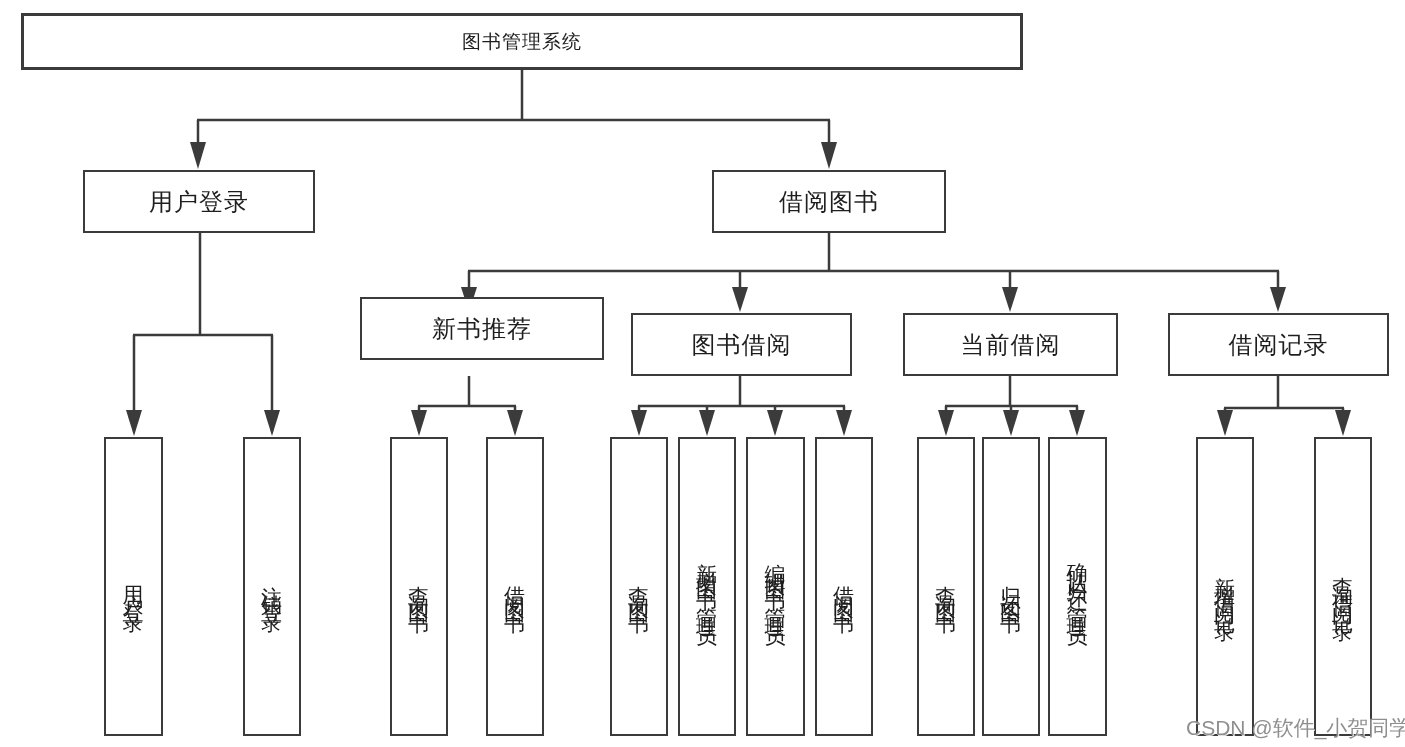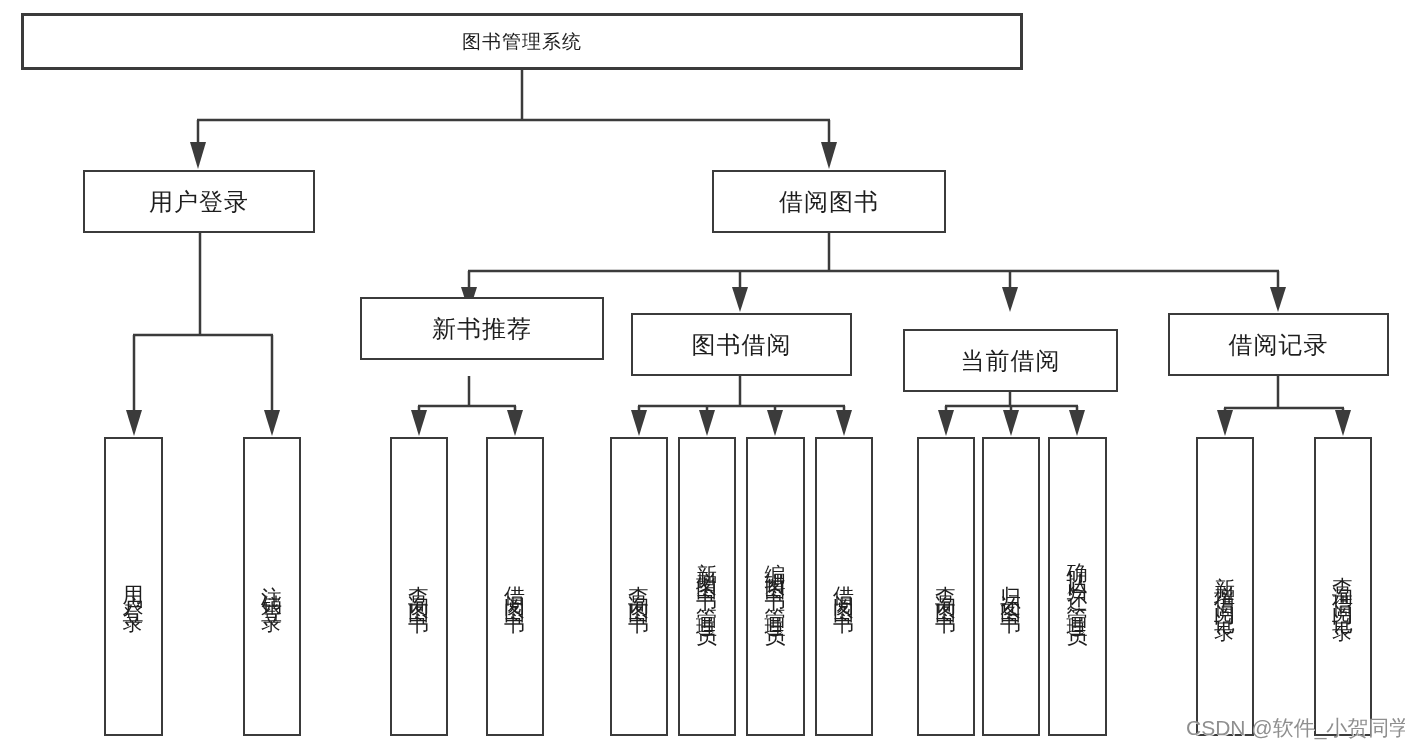--- a/index.html
+++ b/index.html
@@ -149,21 +149,21 @@
   <div class="hbox" style="left:712px; top:170px; width:234px; height:63px;">
     <span>借阅图书</span>
   </div>
 
   <div class="hbox" style="left:360px; top:297px; width:244px; height:63px;">
     <span>新书推荐</span>
   </div>
   <div class="hbox" style="left:631px; top:313px; width:221px; height:63px;">
     <span>图书借阅</span>
   </div>
-  <div class="hbox" style="left:903px; top:329px; width:215px; height:63px;">
+  <div class="hbox" style="left:903px; top:313px; width:215px; height:63px;">
     <span>当前借阅</span>
   </div>
   <div class="hbox" style="left:1168px; top:313px; width:221px; height:63px;">
     <span>借阅记录</span>
   </div>
 
   <div class="vbox" style="left:104px; width:59px;">
     <span>用户登录</span>
   </div>
   <div class="vbox" style="left:243px;">

